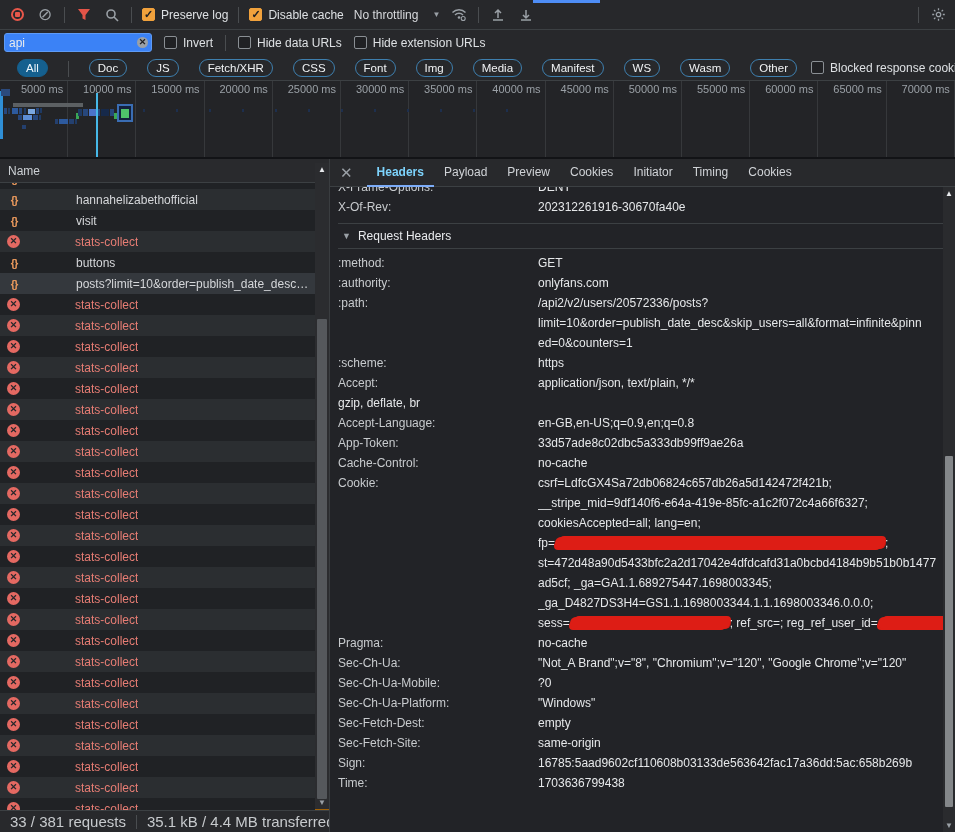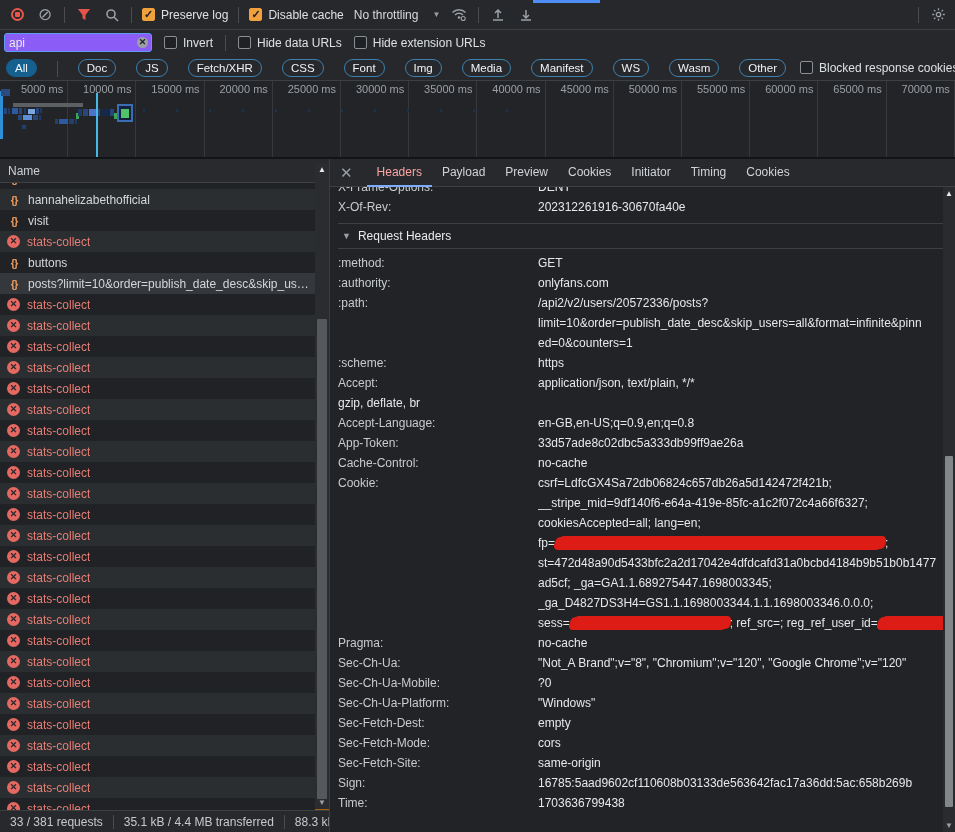--- a/index.html
+++ b/index.html
@@ -24,21 +24,21 @@
   .cb-group { display:flex; gap:6px; flex:none; }
   .cb { width:13px; height:13px; border-radius:2px; border:1px solid #8a8f94; background:#202124; position:relative; flex:none; }
   .cb.on { background:#f0a13c; border-color:#f0a13c; }
   .cb.on::after { content:"✓"; position:absolute; left:1px; top:-1px; font-size:11px; font-weight:bold; color:#202124; }
   .cb-label { color:#dde0e3; white-space:nowrap; }
   .throttle { display:flex; align-items:center; gap:14px; color:#d8dadd; white-space:nowrap; }
   .caret { font-size:8px; color:#9aa0a6; }
   .toolbar .spacer { flex:1; }
   
   .filter-row { height:25px; background:#27282b; display:flex; align-items:center; padding:0 4px; gap:12px; }
-  .filter-field { position:relative; width:148px; height:19px; background:#8b5cf6; border:1px solid #5e9bf5; border-radius:3px; display:flex; align-items:center; }
+  .filter-field { position:relative; width:148px; height:19px; background:#3b82f6; border:1px solid #5e9bf5; border-radius:3px; display:flex; align-items:center; }
   .filter-input { background:transparent; border:none; outline:none; color:#e8eaed; font-size:12px; font-family:"Liberation Sans",sans-serif; width:120px; padding:0 4px; }
   .clear-x { position:absolute; right:3px; top:3px; width:11px; height:11px; background:#9aa0a6; border-radius:50%; color:#202124; font-size:9px; font-weight:bold; text-align:center; line-height:11px; }
   
   .chips-row { height:26px; background:#27282b; border-bottom:1px solid #3c4043; display:flex; align-items:center; padding:0 6px; gap:6px; }
   .chip { border:1px solid #3e7fae; border-radius:10px; padding:2px 8px; color:#f0f2f4; font-size:11.5px; white-space:nowrap; flex:none; }
   .chip.active { background:#15608f; border-color:#15608f; color:#eef6fc; }
   .chips-row .xcb { margin-left:8px; }
   
   .timeline { position:relative; height:78px; background:#232427; border-bottom:2px solid #121316; overflow:hidden; }
   .tcols { display:flex; height:100%; }
@@ -47,42 +47,42 @@
   .wbar { position:absolute; }
   
   .main { display:flex; height:673px; }
   .left-panel { position:relative; width:330px; flex:none; background:#a16207; border-right:1px solid #3a3d40; }
   .name-header { height:24px; line-height:24px; padding-left:8px; background:#292a2d; border-bottom:1px solid #3c4043; color:#cdd1d5; }
   .request-list { height:627px; overflow:hidden; margin-right:14px; background:#202225; }
   .req-rows { margin-top:-15px; }
   .req-row { height:21px; display:flex; align-items:center; gap:7px; padding-left:7px; white-space:nowrap; overflow:hidden; }
   .req-row:nth-child(even) { background:#2b2e31; }
   .req-row.selected { background:#34383d; }
-  .rlabel { color:#d5d7da; overflow:hidden; text-overflow:ellipsis; }
+  .rlabel { color:#d5d7da; overflow:hidden; text-overflow:ellipsis;margin-left:48px; }
   .req-row.failed .rlabel { color:#e77d74; }
   .ricon { flex:none; width:14px; text-align:center; }
   .ricon.json { color:#e8985c; font-weight:bold; font-size:11px; letter-spacing:-1px; }
   .ricon.error { width:13px; height:13px; border-radius:50%; background:#e46962; color:#26282b; font-size:9px; font-weight:bold; line-height:13px; }
-  .summary-bar { position:absolute; left:0; right:0; bottom:0; height:22px; background:#28292c; border-top:1px solid #3c4043; display:flex; align-items:center; gap:10px; padding:0 10px; font-size:12px; color:#c7cacd; white-space:nowrap; overflow:hidden; }
+  .summary-bar { position:absolute; left:0; right:0; bottom:0; height:22px; background:#28292c; border-top:1px solid #3c4043; display:flex; align-items:center; gap:10px; padding:0 10px; font-size:15px; color:#c7cacd; white-space:nowrap; overflow:hidden; }
   .sum-sep { width:1px; height:14px; background:#4a4d50; flex:none; }
   
   .scrollbar { position:absolute; background:#2b2c2f; }
   .lscroll { right:0; top:4px; bottom:23px; width:14px; }
   .rscroll { right:0; top:28px; bottom:0; width:12px; background:#2a2b2e; }
   .sb-thumb { position:absolute; left:2px; right:2px; border-radius:1px; }
   .lscroll .sb-thumb { top:156px; height:480px; background:#55585c; }
   .rscroll .sb-thumb { top:269px; height:351px; background:#84878a; }
   .sb-arrow { position:absolute; left:0; right:0; text-align:center; font-size:8px; color:#e8eaed; }
   .sb-arrow.down { color:#9aa0a6; }
   
   .right-panel { position:relative; flex:1; background:#222327; overflow:hidden; }
   .tabs-bar { height:28px; background:#28292c; border-bottom:1px solid #3c4043; display:flex; align-items:center; padding-left:10px; gap:4px; }
   .close-x { color:#9aa0a6; font-size:15px; margin-right:10px; }
   .dtab { height:28px; line-height:27px; padding:0 10px; color:#d0d3d7; border-bottom:2px solid transparent; white-space:nowrap; }
-  .dtab.active { color:#fca5a5; border-bottom-color:#7cacf8; }
+  .dtab.active { color:#7dd3fc; border-bottom-color:#7cacf8;font-weight:bold; }
   .details { padding-left:8px; margin-right:12px; }
   .hrow { display:flex; line-height:20px; }
   .hlabel { width:200px; flex:none; color:#c8cbce; white-space:nowrap; }
   .hvalue { flex:1; color:#e6e8ea; }
   .vline { height:20px; white-space:nowrap; overflow:hidden; }
   .clip-row { height:10px; overflow:hidden; }
   .clip-row .hrow { margin-top:-10px; }
   .sec-gap { height:6px; }
   .section-header { height:26px; line-height:25px; border-top:1px solid #3c4043; border-bottom:1px solid #3c4043; color:#e8eaed; display:flex; align-items:center; gap:7px; padding-left:4px; margin-right:-12px; }
   .disclosure { font-size:9px; color:#9aa0a6; }
@@ -177,21 +177,21 @@
       <span class="cb"></span>
       <span class="cb-label">Hide data URLs</span>
     </span>
     <span class="cb-group">
       <span class="cb"></span>
       <span class="cb-label">Hide extension URLs</span>
     </span>
   </div>
 
   <div class="chips-row">
-    <span id="chips" style="display:flex;gap:20px;align-items:flex-end;">
+    <span id="chips" style="display:flex;gap:20px;align-items:flex-end;margin-left:11px;">
         <span class="chip active">All</span>
         <span class="tb-sep"></span>
         <span class="chip">Doc</span>
         <span class="chip">JS</span>
         <span class="chip">Fetch/XHR</span>
         <span class="chip">CSS</span>
         <span class="chip">Font</span>
         <span class="chip">Img</span>
         <span class="chip">Media</span>
         <span class="chip">Manifest</span>
@@ -550,26 +550,20 @@
                 <div class="vline">"Windows"</div>
               </div>
             </div>
             <div class="hrow">
               <div class="hlabel">Sec-Fetch-Dest:</div>
               <div class="hvalue">
                 <div class="vline">empty</div>
               </div>
             </div>
             <div class="hrow">
-              <div class="hlabel">Sec-Fetch-Mode:</div>
-              <div class="hvalue">
-                <div class="vline">cors</div>
-              </div>
-            </div>
-            <div class="hrow">
               <div class="hlabel">Sec-Fetch-Site:</div>
               <div class="hvalue">
                 <div class="vline">same-origin</div>
               </div>
             </div>
             <div class="hrow">
               <div class="hlabel">Sign:</div>
               <div class="hvalue">
                 <div class="vline">16785:5aad9602cf110608b03133de563642fac17a36dd:5ac:658b269b</div>
               </div>

